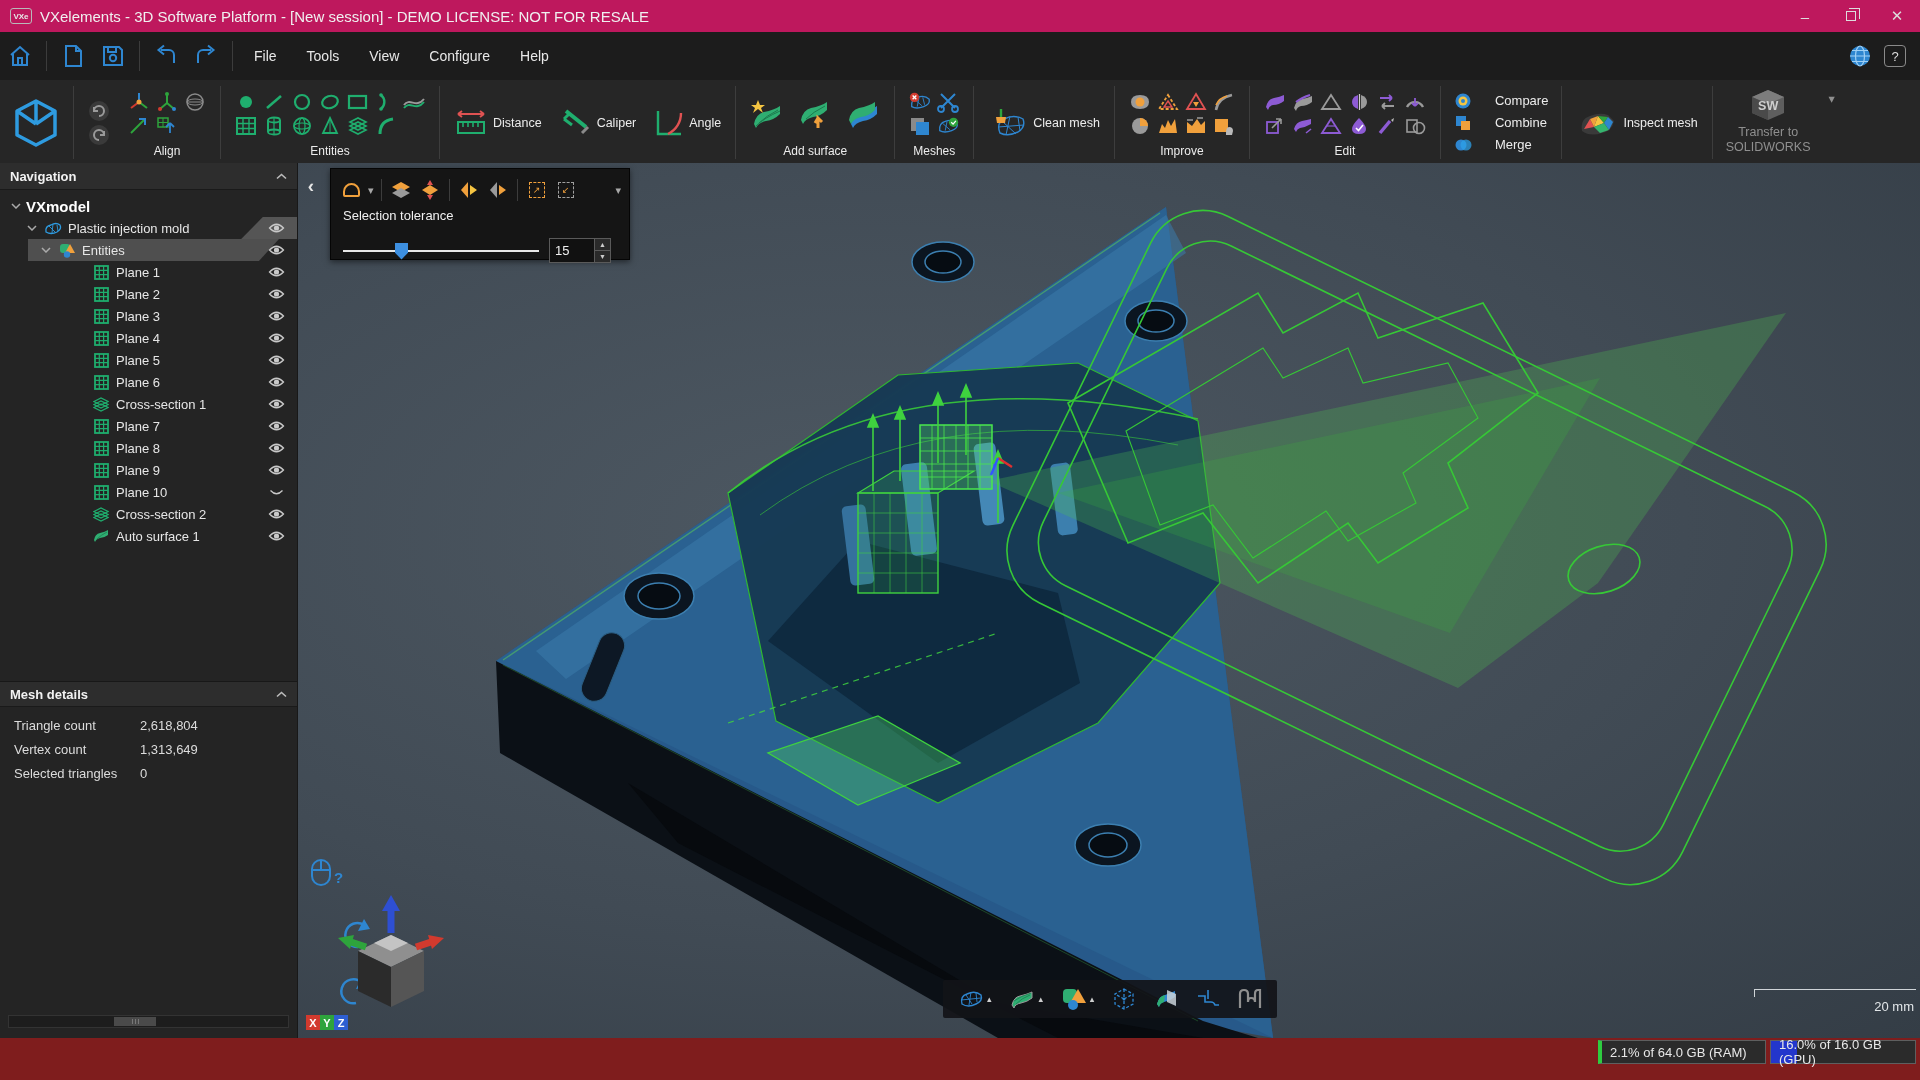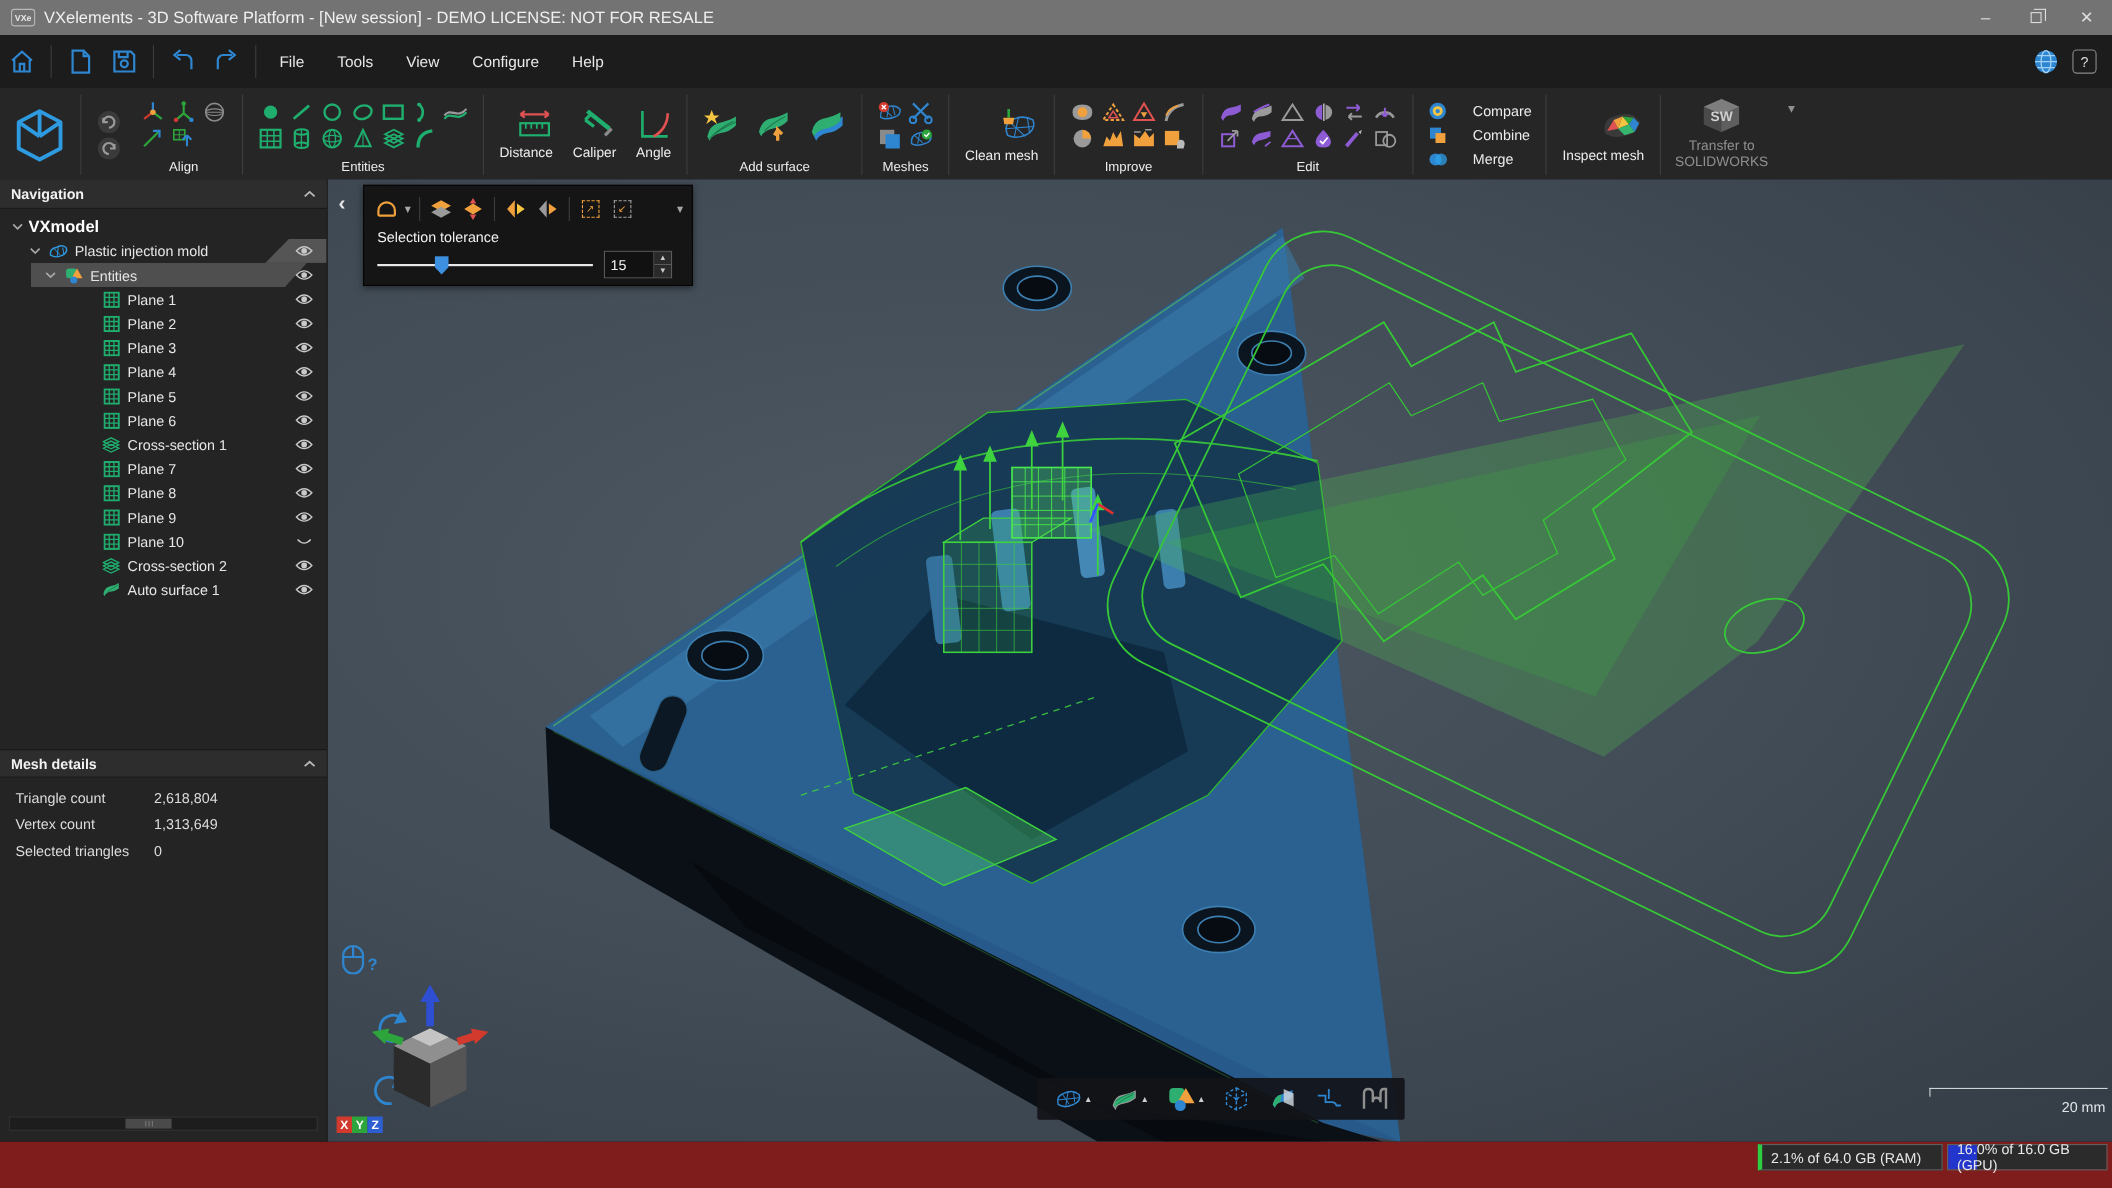--- a/index.html
+++ b/index.html
@@ -1,35 +1,35 @@
 <!DOCTYPE html>
 <html><head>
 <meta charset="utf-8">
 <style>
 *{box-sizing:border-box;margin:0;padding:0}
 html,body{width:1920px;height:1080px;overflow:hidden;background:#000;font-family:"Liberation Sans",sans-serif;-webkit-font-smoothing:antialiased}
-.titlebar{height:32px;background:#737373;display:flex;align-items:center;color:#f0f0f0;font-size:15px}
+.titlebar{height:32px;background:#be185d;display:flex;align-items:center;color:#f0f0f0;font-size:15px}
 .appbadge{width:22px;height:16px;border:1px solid #b9b9b9;border-radius:3px;margin:0 8px 0 10px;font-size:8px;font-weight:bold;color:#e8e8e8;display:flex;align-items:center;justify-content:center}
 .wbtns{margin-left:auto;display:flex;height:32px}
 .wbtn{width:46px;display:flex;align-items:center;justify-content:center;color:#ddd;font-size:15px}
 .restore{width:10px;height:10px;border:1px solid #ddd;position:relative}
 .restore:before{content:"";position:absolute;left:2px;top:-4px;width:10px;height:10px;border:1px solid #ddd;border-bottom:none;border-left:none}
 .menubar{height:48px;background:#1c1c1c;display:flex;align-items:center;color:#e8e8e8}
 .qicon{width:34px;height:34px;margin:0 3px;display:flex;align-items:center;justify-content:center;border-radius:3px}
 .vsep{width:1px;height:30px;background:#3c3c3c;margin:0 6px}
 .menuitem{padding:0 15px;font-size:14px;height:48px;display:flex;align-items:center;cursor:default}
 .menuright{margin-left:auto;display:flex;align-items:center;margin-right:14px;gap:12px}
 .helpbadge{width:22px;height:22px;border:1px solid #8a8a8a;border-radius:4px;color:#ddd;font-size:13px;display:flex;align-items:center;justify-content:center}
 .ribbon{height:83px;background:#262626;display:flex;align-items:stretch;padding:2px 4px 0 4px;color:#ececec}
 .rsep{width:1px;background:#3d3d3d;margin:4px 5px}
 .rgroup{display:flex;flex-direction:column;align-items:center;padding:2px 8px 2px}
 .rrows{display:flex;flex-direction:column;gap:2px;flex:1;justify-content:center}
 .rrow{display:flex;align-items:center;gap:4px}
 .grouplabel{font-size:12px;color:#ececec;margin-top:auto;padding-bottom:3px;white-space:nowrap}
-.bigbtn{display:flex;flex-direction:column;align-items:flex-end;justify-content:center;gap:5px;padding:2px 9px;border-radius:3px}
+.bigbtn{display:flex;flex-direction:row;align-items:center;justify-content:center;gap:5px;padding:2px 9px;border-radius:3px}
 .bigbtn span{font-size:12.5px;white-space:nowrap}
 .gi{width:24px;height:22px;display:flex;align-items:center;justify-content:center}
 .stackgrp{display:flex;flex-direction:column;justify-content:center;gap:4px;padding:0 8px}
 .stackitem{display:flex;align-items:center;gap:23px;font-size:13px}
 .transfer{display:flex;align-items:flex-start;padding:6px 8px;gap:18px}
 .transfer .tcol{display:flex;flex-direction:column;align-items:center;gap:3px}
 .transfer span{font-size:12.5px;color:#8f8f8f;line-height:15px}
 .swwrap{position:relative;width:40px;height:34px}
 .swtext{position:absolute;left:0;right:0;top:11px;text-align:center;font-size:10px;font-weight:bold;color:#cfcfcf!important}
 .caret{color:#a8a8a8;font-size:11px;padding-top:4px}
@@ -60,21 +60,21 @@
 .viewport{flex:1;position:relative;background:radial-gradient(ellipse at 35% 42%,#4d5862 0%,#414b55 55%,#343d46 100%);overflow:hidden}
 .scene{position:absolute;inset:0}
 .collapsetab{position:absolute;left:4px;top:8px;width:18px;height:30px;color:#e6e6e6;font-size:19px;font-weight:bold;display:flex;align-items:center;justify-content:center}
 .selpanel{position:absolute;left:32px;top:5px;width:300px;height:92px;background:#151515;border:1px solid #050505;box-shadow:0 2px 6px rgba(0,0,0,.5);padding:6px 8px}
 .selrow1{display:flex;align-items:center;gap:5px;height:30px}
 .si{display:flex;align-items:center;justify-content:center;width:24px;height:24px}
 .sdivider{width:1px;height:22px;background:#3c3c3c;margin:0 2px}
 .dome{width:17px;height:14px;border:2px solid #f0a03c;border-radius:9px 9px 2px 2px}
 .dashbox{width:16px;height:16px;border:1.5px dashed #f0a03c;display:flex;align-items:center;justify-content:center;font-size:9px;color:#f0a03c}
 .dashbox.gray{border-color:#a0a0a0;color:#f0a03c}
-.seltitle{font-size:13px;color:#f0f0f0;margin:3px 0 5px 4px}
+.seltitle{font-size:13px;color:#f0f0f0;margin:3px 0 15px 4px}
 .selrow2{display:flex;align-items:center;gap:10px;padding-left:4px}
 .slider{position:relative;width:196px;height:18px}
 .slidertrack{position:absolute;left:0;right:0;top:8px;height:2px;background:#e8e8e8}
 .sliderhandle{position:absolute;left:52px;top:1px;width:13px;height:17px;background:#3d8fe0;clip-path:polygon(0 0,100% 0,100% 60%,50% 100%,0 60%)}
 .numwrap{display:flex;border:1px solid #5a5a5a;background:#111;height:25px;width:62px}
 .numinput{background:#111;border:none;color:#f0f0f0;font-size:13px;width:44px;padding-left:5px;font-family:"Liberation Sans",sans-serif;outline:none}
 .spin{width:16px;display:flex;flex-direction:column;border-left:1px solid #5a5a5a}
 .spin b{flex:1;display:flex;align-items:center;justify-content:center;font-size:7px;color:#ccc;background:#2a2a2a}
 .spin b:first-child{border-bottom:1px solid #5a5a5a}
 .viewbar{position:absolute;left:645px;top:817px;width:334px;height:38px;background:rgba(18,20,24,.92);border-radius:2px;display:flex;align-items:center;justify-content:space-around;padding:0 6px}

